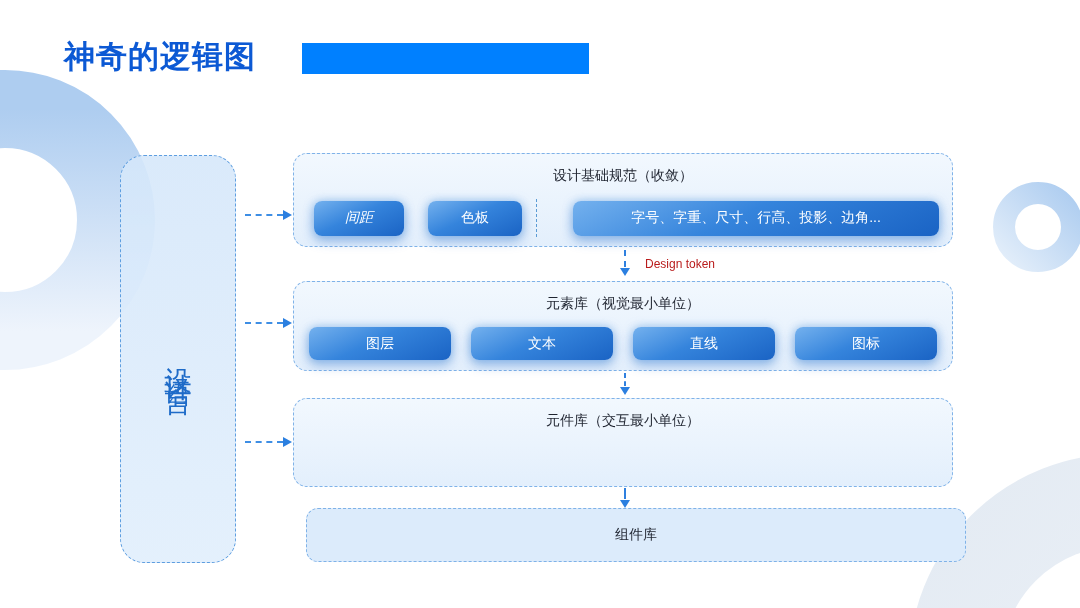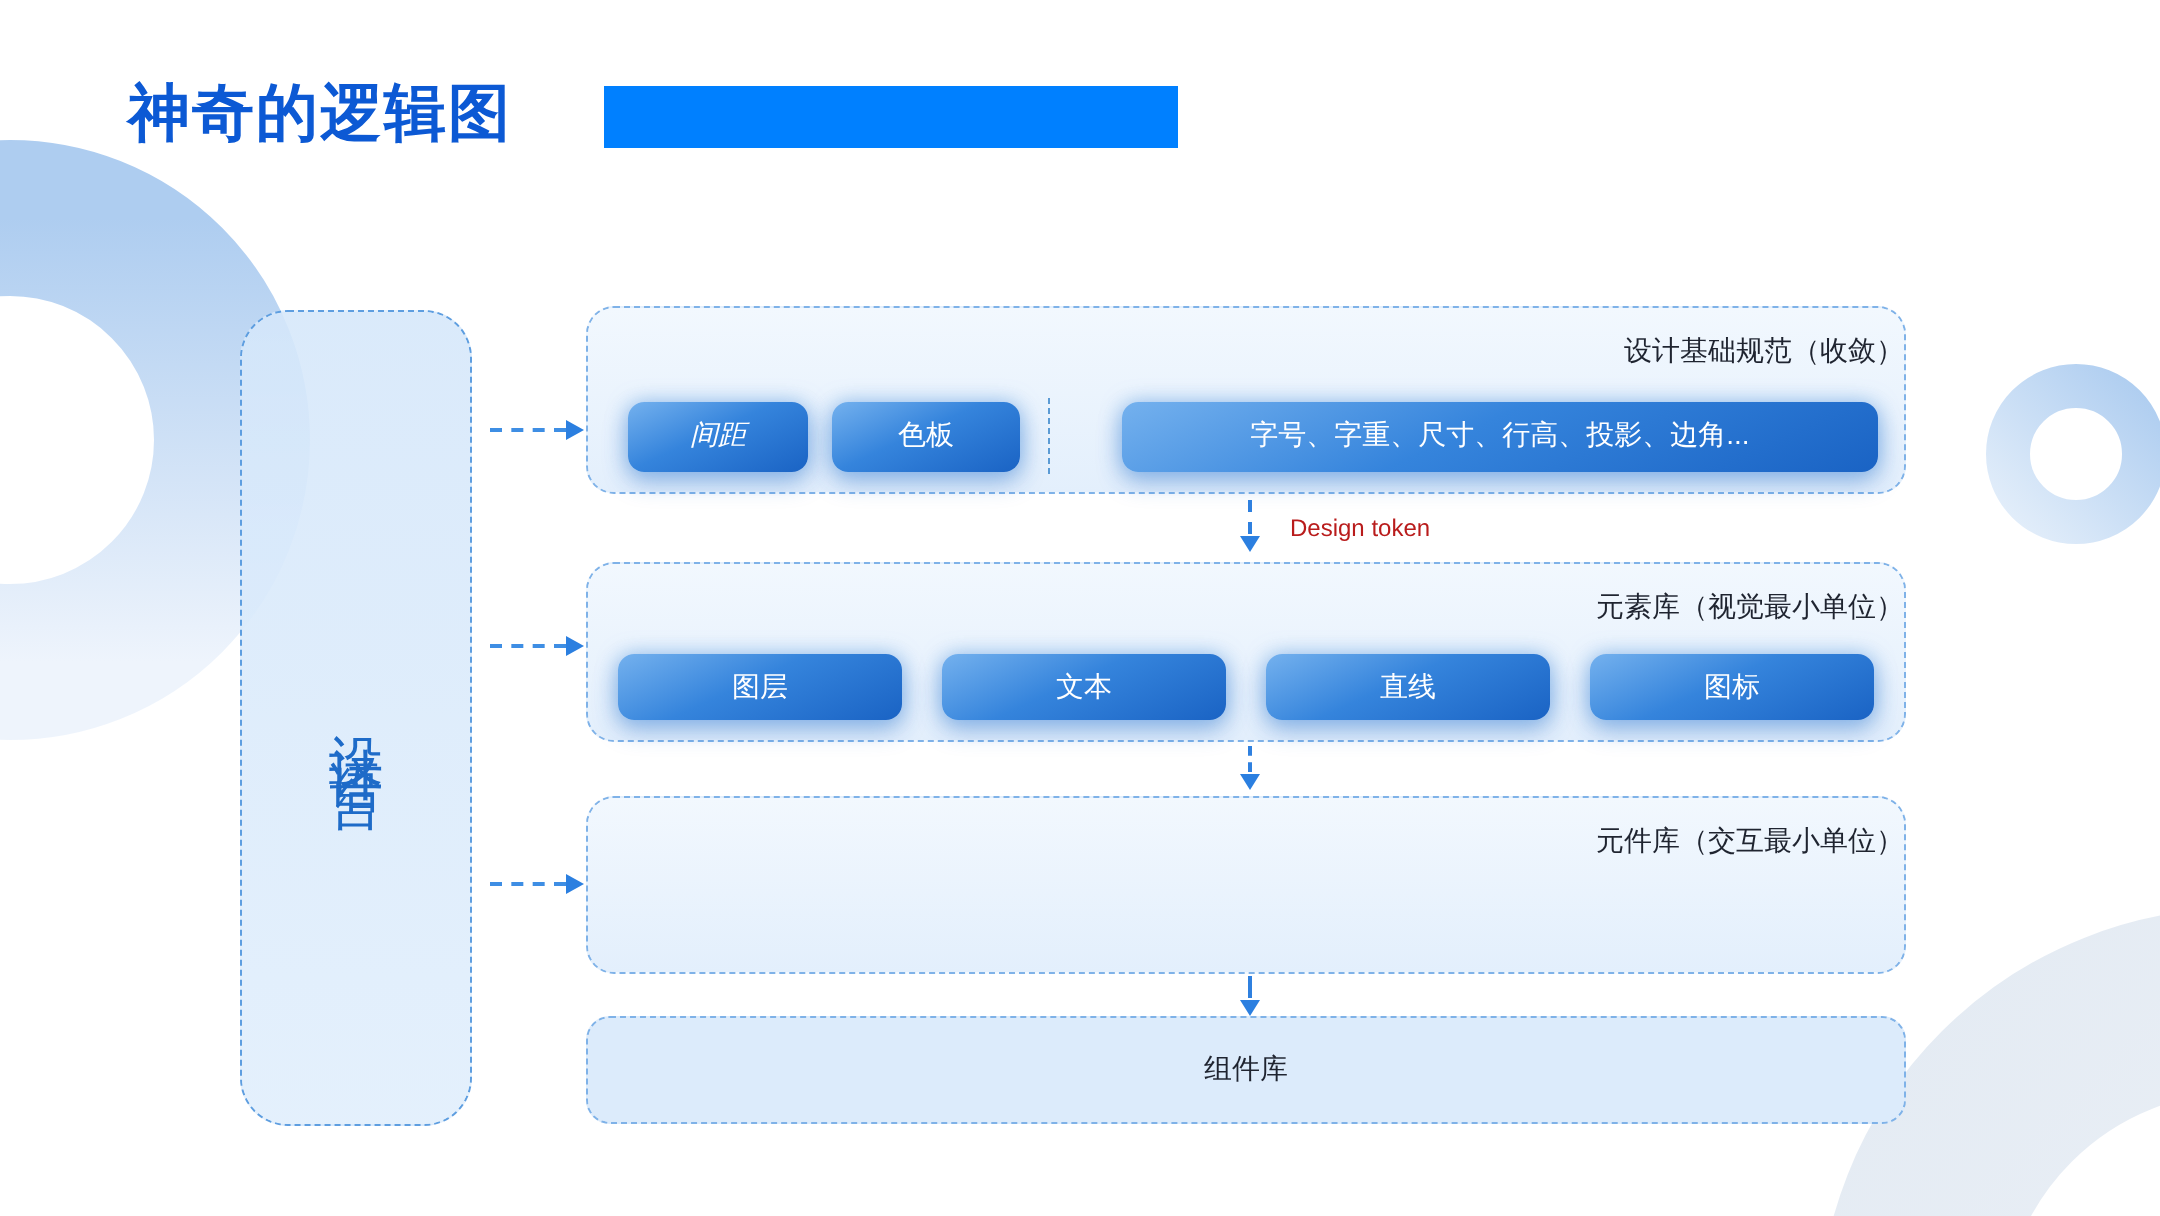--- a/index.html
+++ b/index.html
@@ -19,34 +19,34 @@
   .v-text { writing-mode:vertical-rl; text-orientation:upright; letter-spacing:7px;
     font-size:27px; color:#1E6BC8; }
 
   .box { position:absolute; left:293px; width:660px;
     border:1.6px dashed #7FB2E8; border-radius:14px;
     background:linear-gradient(180deg,#f2f8fe 0%, #e3effc 100%); }
   .box1 { top:153px; height:94px; }
   .box2 { top:281px; height:90px; }
   .box3 { top:398px; height:89px; }
   .box4 { top:508px; height:54px; border-radius:12px; background:#dcebfb;
-    display:flex; align-items:center; justify-content:center; }
-  .box-title { text-align:right; margin-top:13px; font-size:14px; color:#1f2430; }
+    display:flex; align-items:center; justify-content:center;margin-left:13px; }
+  .box-title { text-align:center; margin-top:13px; font-size:14px; color:#1f2430; }
   .box4-title { font-size:14px; color:#1f2430; }
 
   .row { position:absolute; display:flex; align-items:center; }
   .row1 { left:20px; right:13px; bottom:9px; }
   .row4 { left:15px; right:15px; bottom:10px; gap:20px; }
 
   .pill { height:35px; border-radius:8px; display:flex; align-items:center; justify-content:center;
     color:#ffffff; font-size:14px; white-space:nowrap;
     background:linear-gradient(155deg,#74b1ee 0%, #3584dc 45%, #1a63c4 100%);
     box-shadow:0 0 10px rgba(110,168,230,0.6), 0 5px 12px rgba(26,99,196,0.38); }
   .row4 .pill { flex:1; height:33px; }
-  .w90 { width:90px;font-style:italic; } .w94 { width:94px; margin-left:12px; }
+  .w90 { width:90px;font-style:italic; } .w94 { width:94px; margin-left:24px; }
   .wide { flex:1;margin-left:22px; }
   .vdivider { width:0; height:38px; border-left:1.6px dashed #5B9BD5; margin:0 14px; }
 
   .h-arrow { position:absolute; left:245px; width:38px; border-top:2px dashed #3E8EE4; }
   .h-arrow .head { position:absolute; right:-9px; top:-6px; width:0; height:0;
     border-left:9px solid #2B7FE0; border-top:5px solid transparent; border-bottom:5px solid transparent; }
   .ha1 { top:214px; } .ha2 { top:322px; } .ha3 { top:441px; }
 
   .v-conn { position:absolute; left:618px; width:14px; display:flex; flex-direction:column; align-items:center; }
   .v-stem { width:0; border-left:2px dashed #2F80DF; }

